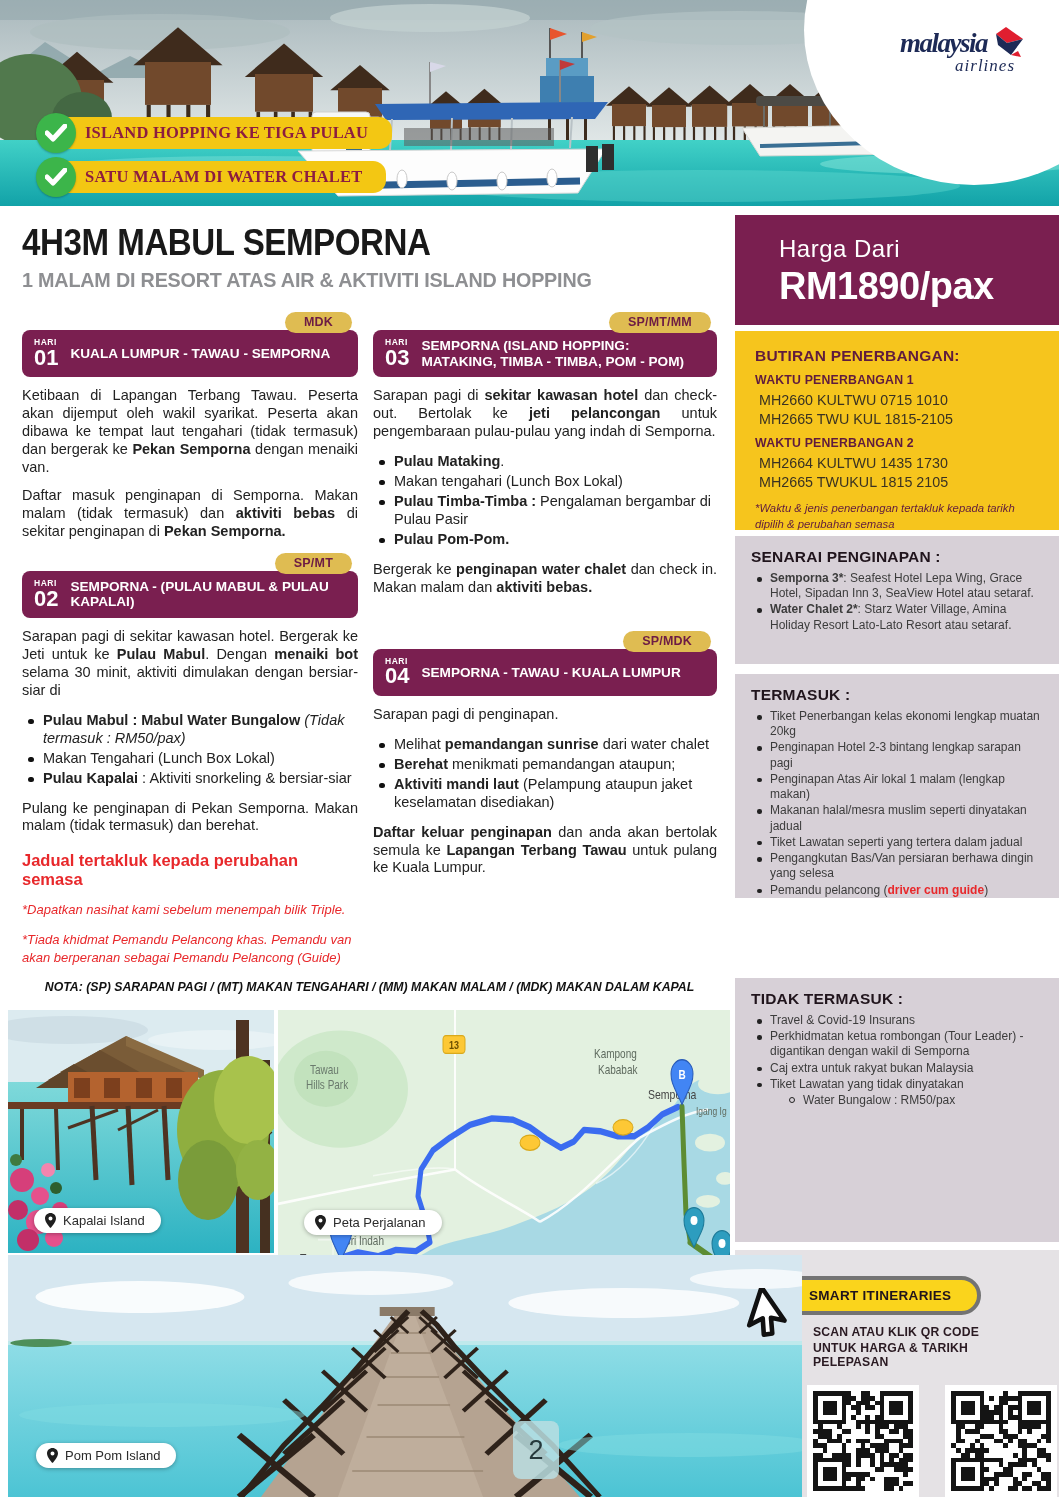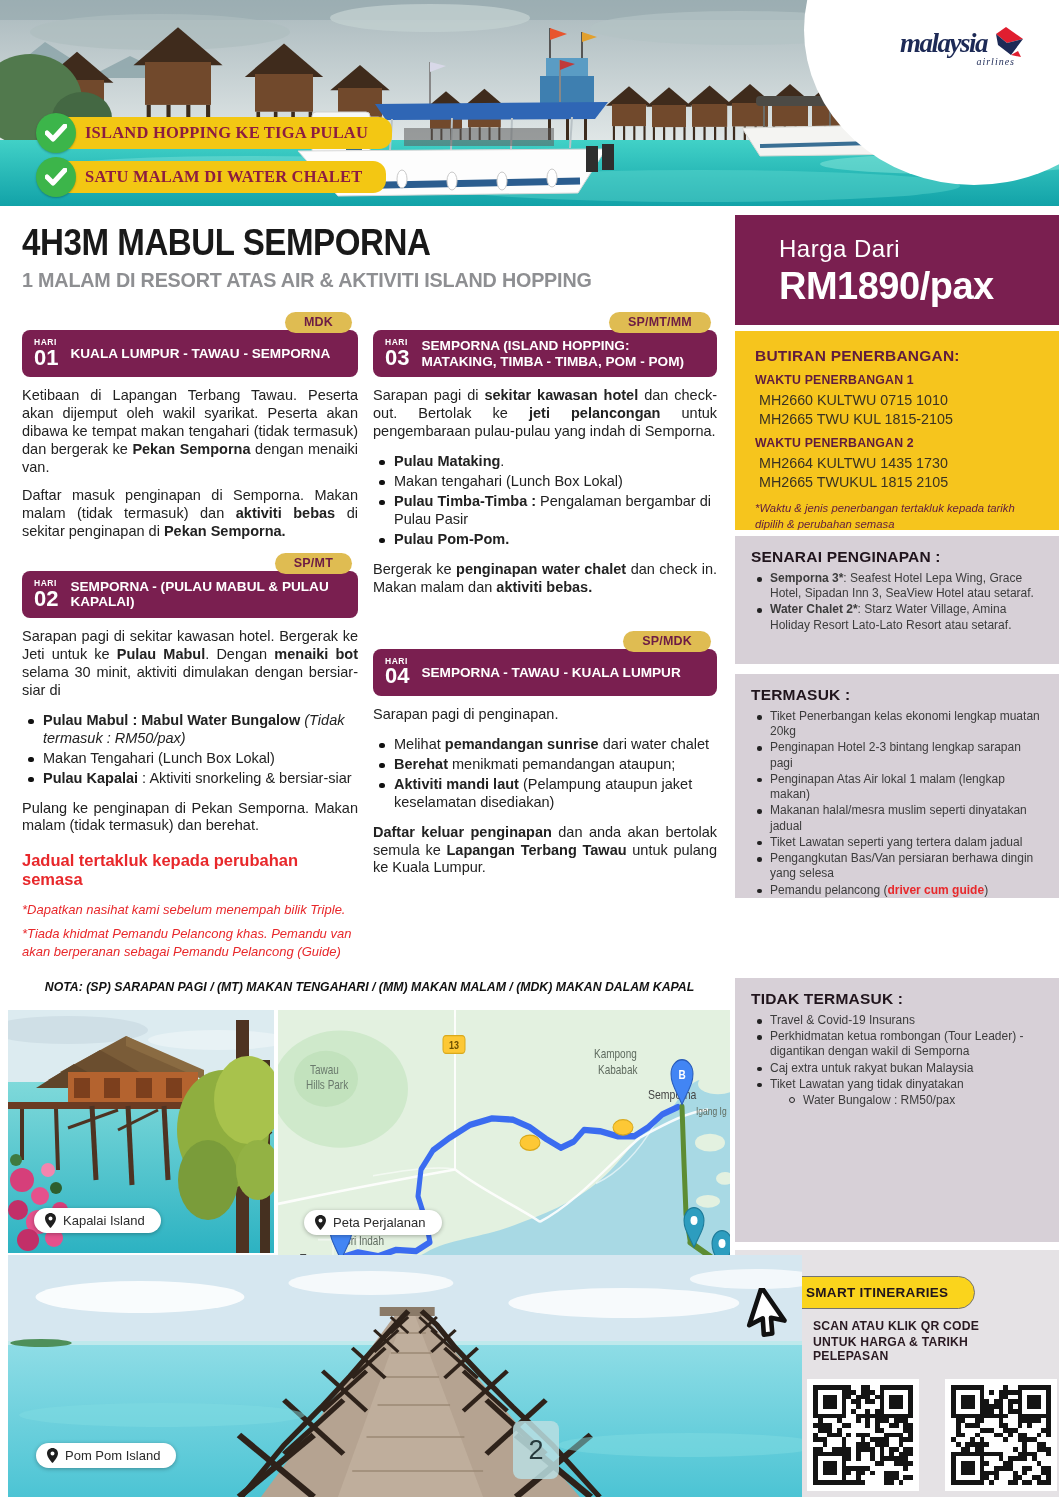--- a/index.html
+++ b/index.html
@@ -8,21 +8,21 @@
         font-family:"Liberation Sans",sans-serif;color:#222;}
   .b{font-weight:800;} .i{font-style:italic;}
 
   
   .hero{position:absolute;left:0;top:0;width:1059px;height:206px;overflow:hidden;font-family:Liberation Serif, serif;}
   .hero-art{display:block;width:100%;height:100%;}
   .logo-oval{position:absolute;top:-125px;right:-85px;width:340px;height:310px;background:#fff;border-radius:50%;z-index:2;}
   .mas-logo{position:absolute;top:26px;right:34px;z-index:3;display:flex;flex-direction:column;align-items:flex-end;}
   .mas-row{display:flex;align-items:center;gap:2px;}
   .logo-word{font-style:italic;font-weight:800;font-size:27px;color:#1d2a56;letter-spacing:-1.5px;}
-  .logo-sub{font-style:italic;font-size:10px;color:#1d2a56;margin-top:-4px;margin-right:10px;letter-spacing:1px;}
+  .logo-sub{font-style:italic;font-size:17px;color:#1d2a56;margin-top:-4px;margin-right:10px;letter-spacing:1px;}
   .hero-badge{position:absolute;left:36px;display:flex;align-items:center;z-index:2;}
   .hb1{top:113px;} .hb2{top:157px;}
   .check-c{width:40px;height:40px;border-radius:50%;background:#3cb54a;display:flex;align-items:center;justify-content:center;margin-right:-15px;z-index:2;box-shadow:0 1px 2px rgba(0,0,0,.25);}
   .badge-pill{background:#f3c713;color:#8c1d40;font-weight:800;font-size:16.5px;padding:6px 24px 6px 24px;border-radius:6px 13px 13px 6px;white-space:nowrap;letter-spacing:.2px;}
 
   
   .main{position:absolute;left:22px;top:222px;width:695px;}
   h1.title{margin:0;font-size:36px;font-weight:800;color:#191919;letter-spacing:-.5px;transform:scaleX(.92);transform-origin:left;white-space:nowrap;}
   h2.subtitle{margin:4px 0 0;font-size:21px;font-weight:800;color:#8e8f92;letter-spacing:-.2px;transform:scaleX(.94);transform-origin:left;white-space:nowrap;}
   .cols{display:grid;grid-template-columns:336px 344px;column-gap:15px;margin-top:20px;}
@@ -32,21 +32,21 @@
   .day-no{display:flex;flex-direction:column;line-height:1;flex:none;}
   .hari{font-size:8.5px;font-weight:800;letter-spacing:.5px;}
   .num{font-size:22px;font-weight:800;}
   .day-title{font-size:13.6px;font-weight:800;line-height:1.12;text-transform:uppercase;}
   .body{font-size:14.5px;line-height:1.24;color:#222;text-align:justify;margin:10px 0 0;}
   .blist{list-style:none;margin:10px 0 0;padding:0;}
   .blist li{position:relative;padding-left:21px;font-size:14.5px;line-height:1.24;color:#222;margin:2px 0;}
   .blist li::before{content:"";position:absolute;left:6px;top:7px;width:5.5px;height:5.5px;border-radius:50%;background:#111;}
   .red-strong{color:#e8282b;font-weight:800;font-size:16.5px;margin:16px 0 0;}
   .red-note{color:#e8282b;font-style:italic;font-size:13px;line-height:1.38;margin:12px 0 0;}
-  .red-note.mt0{margin-top:6px;}
+  .red-note.mt0{margin-top:12px;}
   .nota{position:absolute;left:0;right:0;top:758px;margin:0;text-align:center;font-weight:800;font-style:italic;font-size:12.3px;color:#111;}
 
   
   .sidebar{position:absolute;left:735px;top:215px;width:324px;height:1282px;}
   .sb{position:absolute;left:0;right:0;overflow:hidden;}
   .price-box{top:0;height:110px;background:#7a1f50;color:#fff;padding:20px 10px 0 44px;}
   .price-label{font-size:24px;font-weight:400;letter-spacing:.5px;}
   .price-value{font-size:38px;font-weight:800;letter-spacing:-.5px;margin-top:2px;}
   .flight-box{top:116px;height:199px;background:#f6c51d;padding:16px 14px 0 20px;}
   .fl-h{margin:0 0 8px;font-size:15.5px;font-weight:800;color:#5f1b3e;letter-spacing:.2px;}
@@ -59,21 +59,21 @@
   .incl-box{top:459px;height:224px;}
   .excl-box{top:763px;height:264px;}
   .sb-h{margin:0 0 5px;font-size:15.5px;font-weight:800;color:#20141c;letter-spacing:.2px;}
   .blist.sm{margin-top:2px;}
   .blist.sm li{font-size:12px;line-height:1.27;color:#3c3c3c;padding-left:19px;margin:1px 0;}
   .blist.sm li::before{width:4.5px;height:4.5px;top:6px;background:#222;}
   .subitem{display:flex;align-items:center;padding-left:38px;font-size:12px;color:#3c3c3c;margin-top:1px;}
   .oring{width:6px;height:6px;border:1.7px solid #222;border-radius:50%;display:inline-block;margin-right:8px;flex:none;}
   .smart-box{top:1035px;height:247px;background:#e5e2e5;padding:14px 16px 0 16px;}
   .smart-btn-row{position:relative;margin:12px 0 10px 14px;width:fit-content;}
-  .smart-btn{background:#fad41c;border:1px solid #737373;border-radius:22px;padding:8px 26px 8px 40px;font-weight:800;font-size:13.5px;color:#20141c;letter-spacing:.3px;cursor:pointer;}
+  .smart-btn{background:#fad41c;border:4px solid #737373;border-radius:22px;padding:8px 26px 8px 40px;font-weight:800;font-size:13.5px;color:#20141c;letter-spacing:.3px;cursor:pointer;}
   .cursor{position:absolute;left:-20px;top:12px;width:52px;height:52px;z-index:2;}
   .scan{margin:2px 0 0 62px;font-size:12.2px;font-weight:800;color:#2a1a22;letter-spacing:.2px;}
   .qr-row{display:flex;gap:26px;margin:16px 0 0 56px;}
   .qr-wrap{display:flex;flex-direction:column;gap:8px;width:112px;cursor:pointer;}
   .qr-grid{display:grid;grid-template-columns:repeat(21,1fr);grid-auto-rows:1fr;width:112px;height:112px;background:#fff;padding:6px;}
   .qr-grid div.on{background:#141414;}
 
   
   .photos{position:absolute;left:8px;top:1010px;width:722px;height:487px;}
   .photo{position:absolute;overflow:hidden;background:#9adbe2;}
@@ -229,21 +229,21 @@
       <div class="col">
         <article class="day">
           <div class="tag">MDK</div>
           <div class="day-head">
             <div class="day-no">
                 <span class="hari">HARI</span>
                 <span class="num">01</span>
               </div>
             <div class="day-title">KUALA LUMPUR - TAWAU - SEMPORNA</div>
           </div>
-          <p class="body"><span>Ketibaan di Lapangan Terbang Tawau. Peserta akan dijemput oleh wakil syarikat. Peserta akan dibawa ke tempat makan tengahari (tidak termasuk) dan bergerak ke </span><span class="b">Pekan Semporna</span><span> dengan menaiki van.</span></p>
+          <p class="body"><span>Ketibaan di Lapangan Terbang Tawau. Peserta akan dijemput oleh wakil syarikat. Peserta akan dibawa ke tempat laut tengahari (tidak termasuk) dan bergerak ke </span><span class="b">Pekan Semporna</span><span> dengan menaiki van.</span></p>
           <p class="body"><span>Daftar masuk penginapan di Semporna. Makan malam (tidak termasuk) dan </span><span class="b">aktiviti bebas</span><span> di sekitar penginapan di </span><span class="b">Pekan Semporna.</span></p>
         </article>
 
         <article class="day">
           <div class="tag">SP/MT</div>
           <div class="day-head">
             <div class="day-no">
                 <span class="hari">HARI</span>
                 <span class="num">02</span>
               </div>

